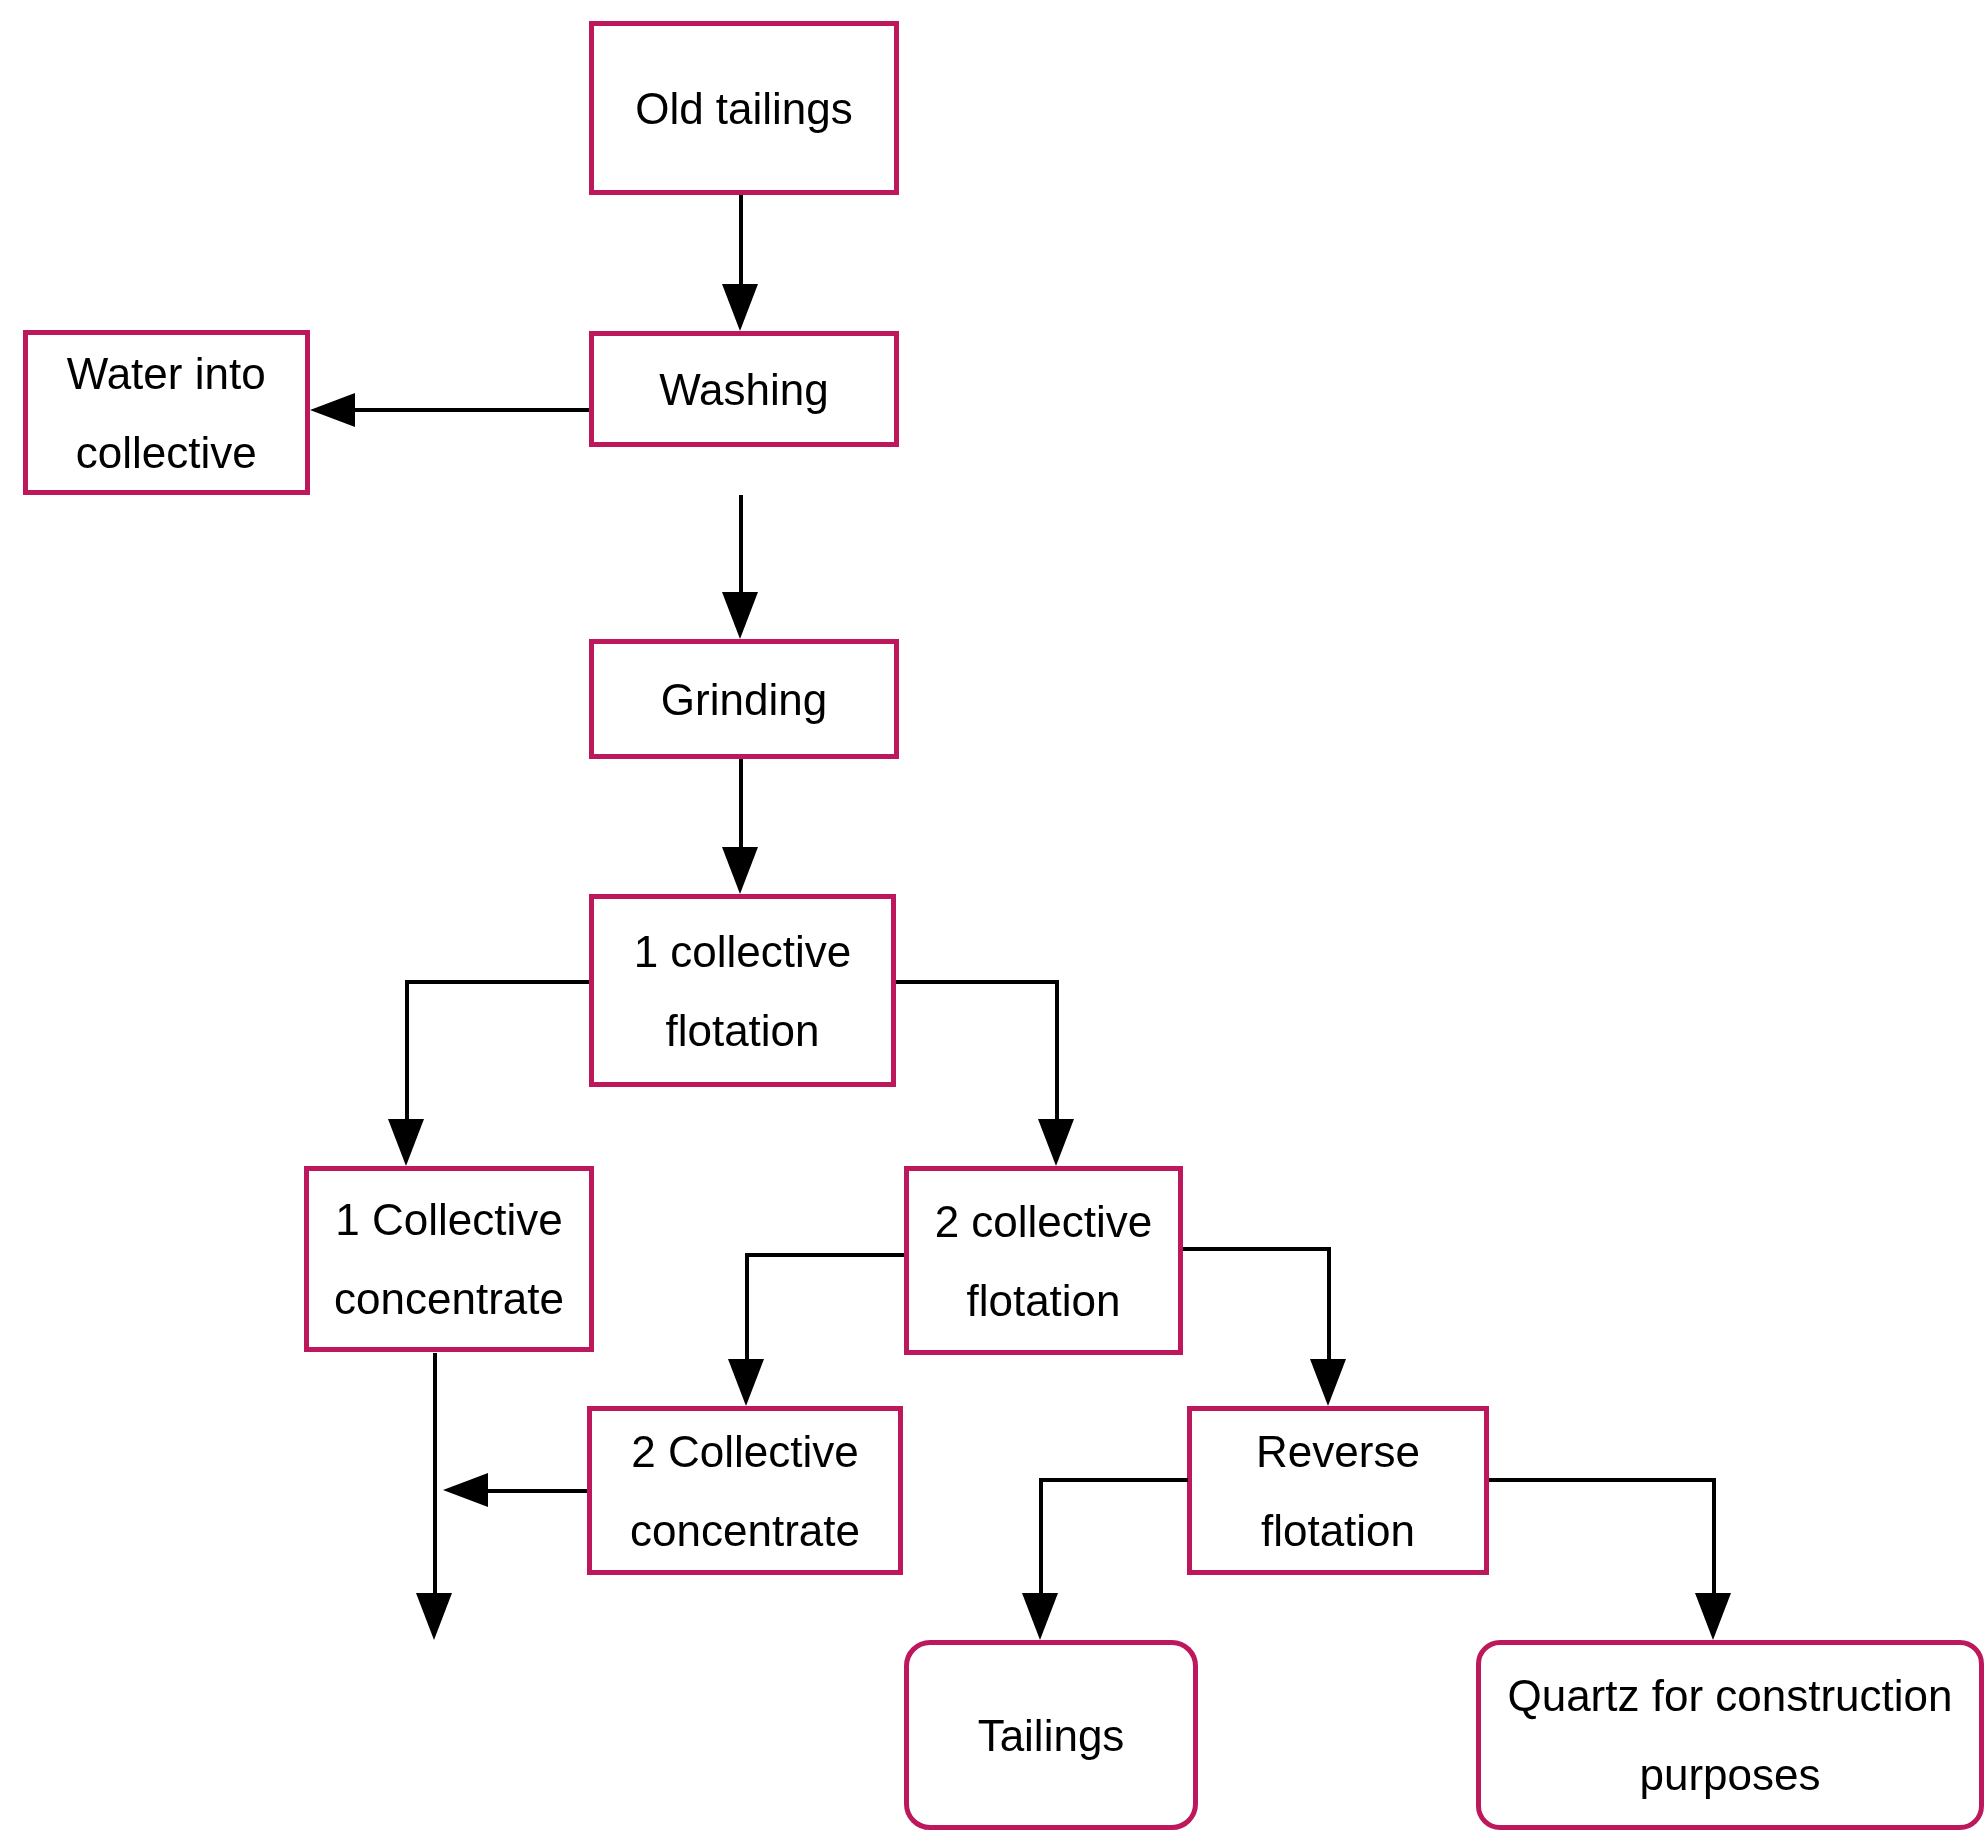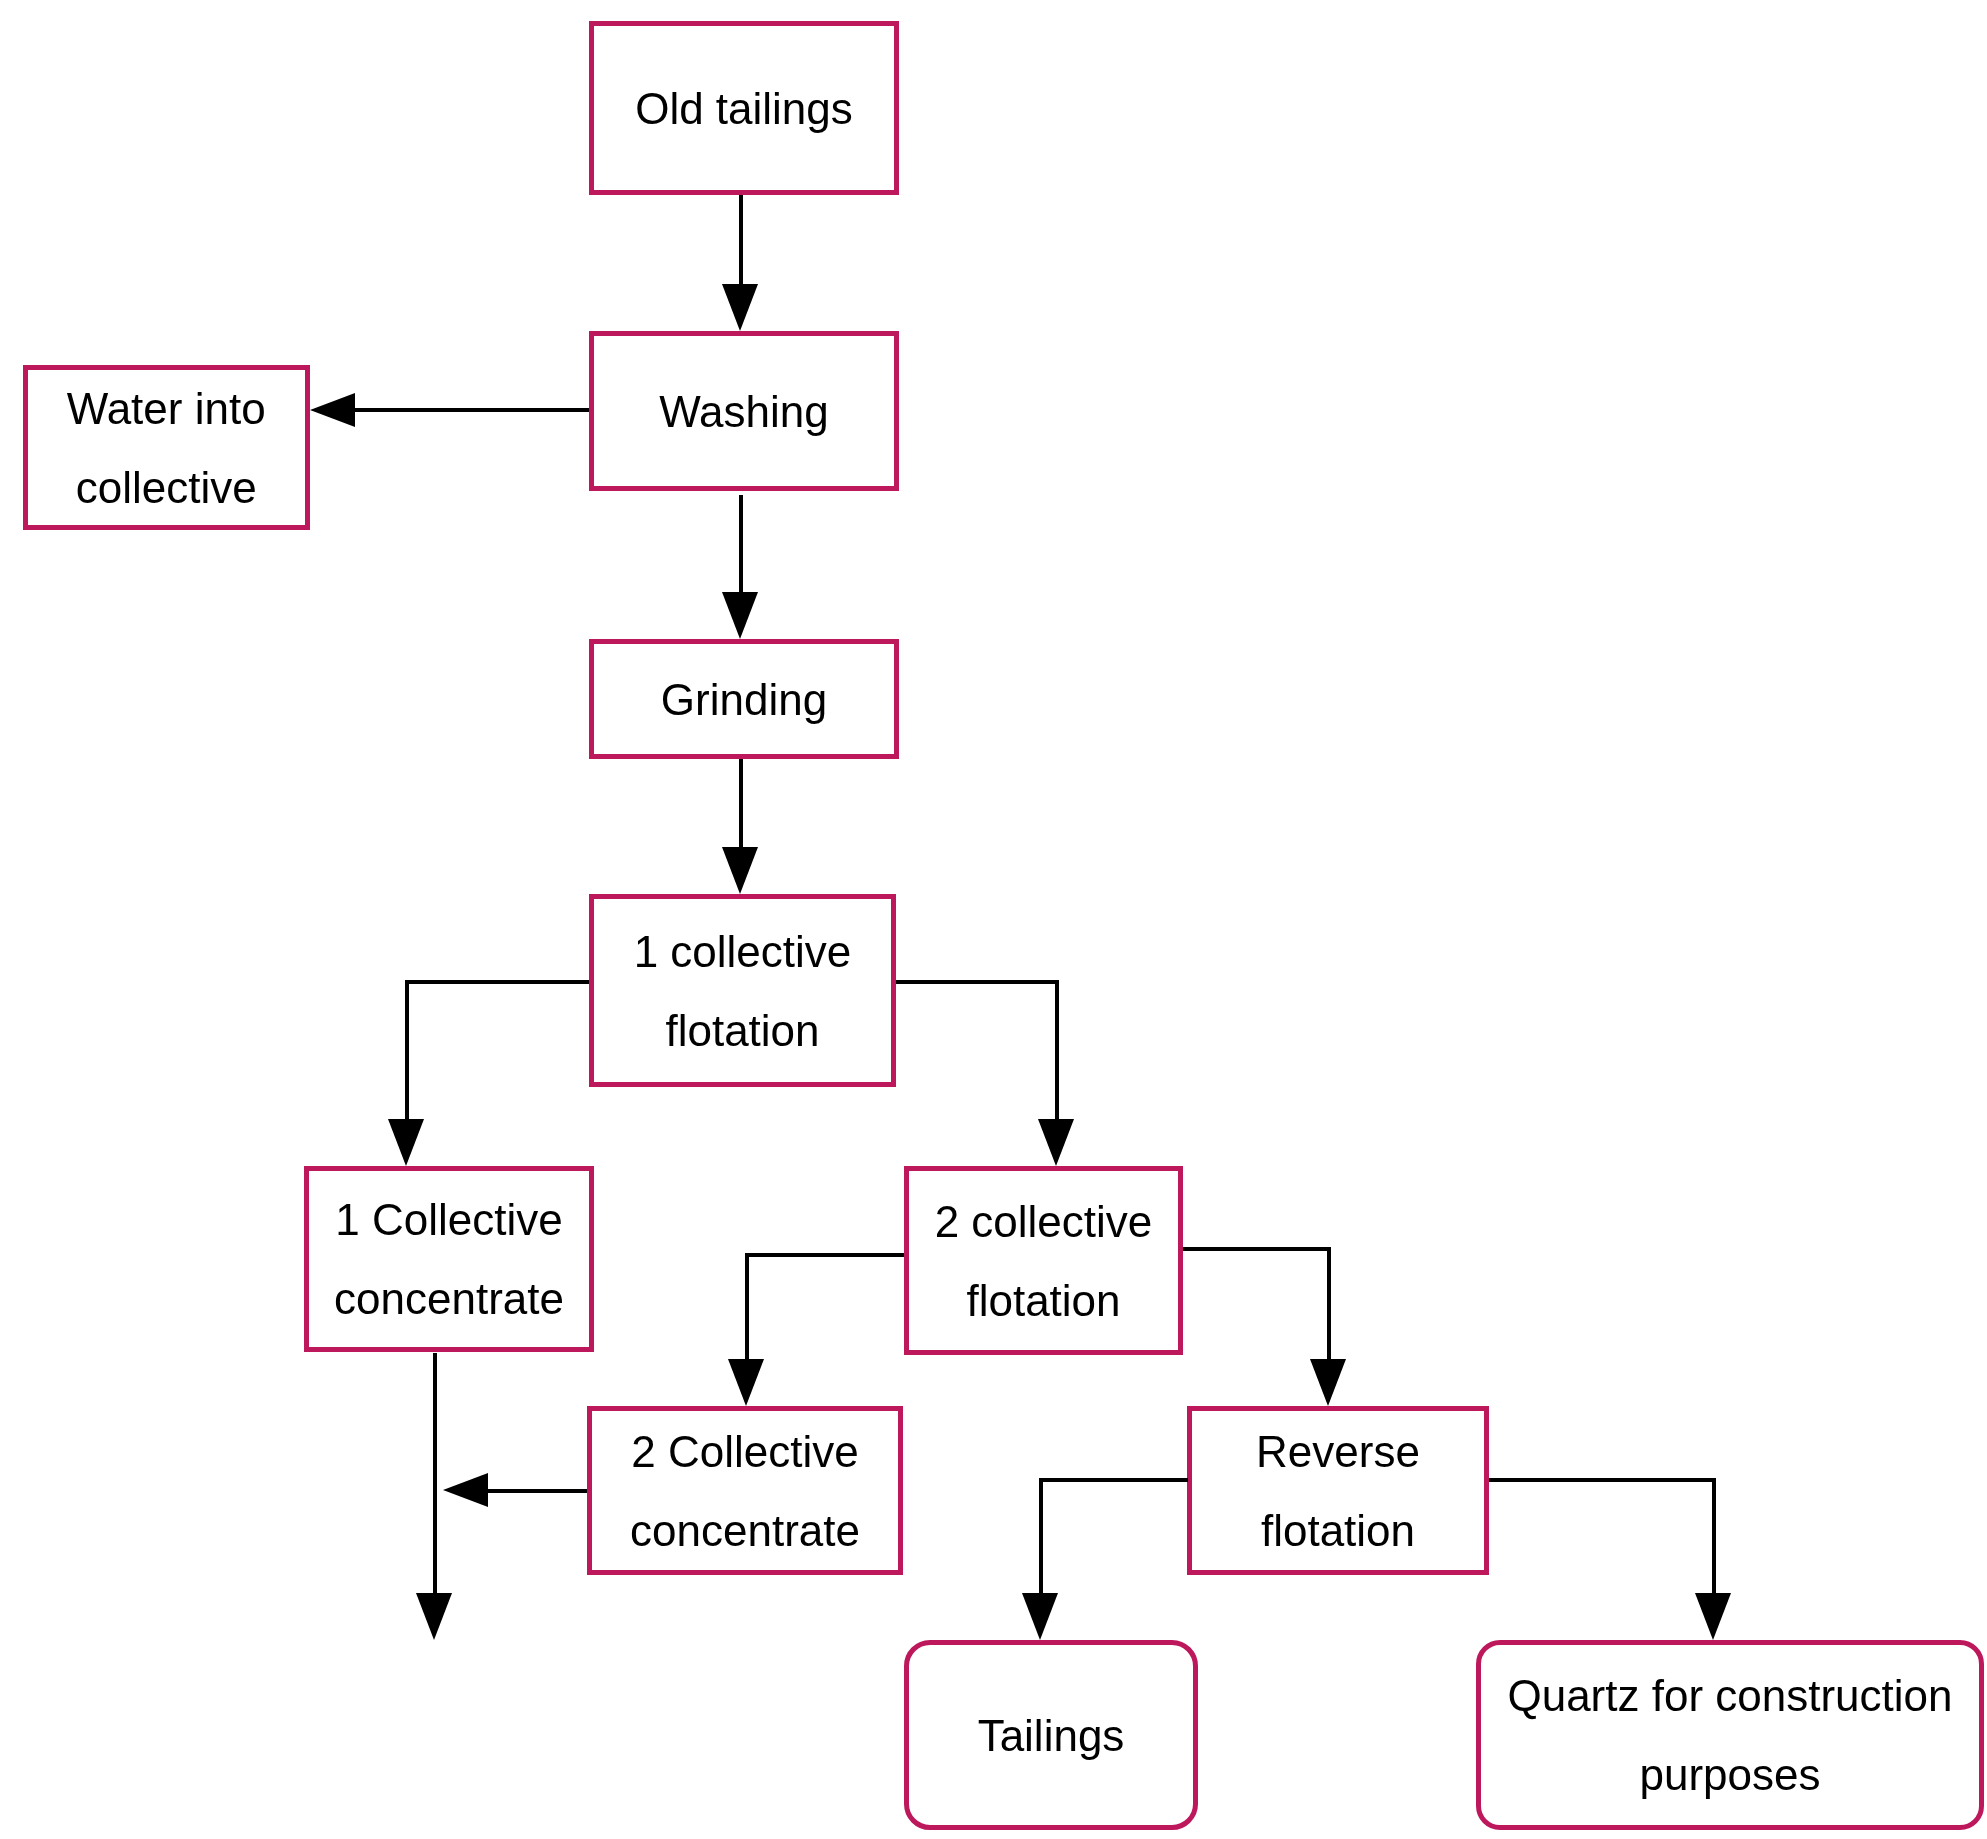--- a/index.html
+++ b/index.html
@@ -18,22 +18,22 @@
     background:#fff;
     display:flex;flex-direction:column;
     align-items:center;justify-content:center;
     text-align:center;
     font-size:44px;
     line-height:79px;
     white-space:nowrap;
   }
   .node span{display:block;}
   .n-old-tailings{left:589px;top:21px;width:310px;height:174px;}
-  .n-water      {left:22.7px; top:330px;width:287px;height:165px;margin-top:35px;}
-  .n-washing    {left:589px;top:331px;width:310px;height:160px;}
+  .n-water      {left:22.7px; top:330px;width:287px;height:165px;}
+  .n-washing    {left:589px;top:331px;width:310px;height:116px;}
   .n-grinding   {left:589px;top:639px;width:310px;height:120px;}
   .n-cf1        {left:589px;top:894px;width:307px;height:193px;}
   .n-cc1        {left:304px;top:1166px;width:290px;height:186px;}
   .n-cf2        {left:904px;top:1166px;width:279px;height:189px;}
   .n-cc2        {left:587px;top:1406px;width:316px;height:169px;}
   .n-rf         {left:1187px;top:1406px;width:302px;height:169px;}
   .n-leaching   {left:307px;top:1640px;width:287px;height:190px;}
   .n-tailings   {left:904px;top:1640px;width:294px;height:190px;border-radius:26px;}
   .n-quartz     {left:1476px;top:1640px;width:508px;height:190px;border-radius:24px;}
 

